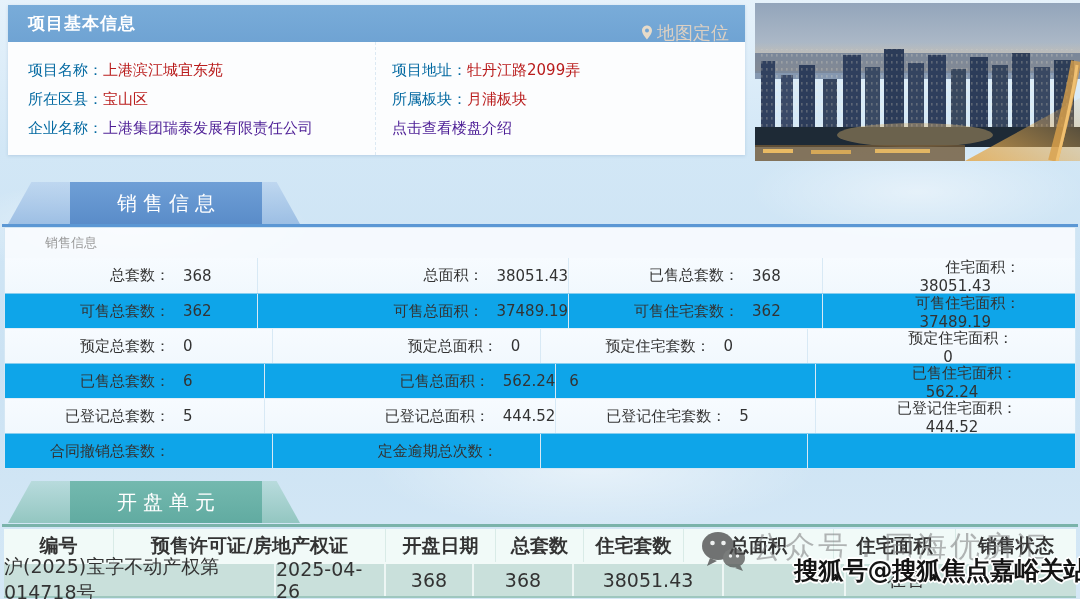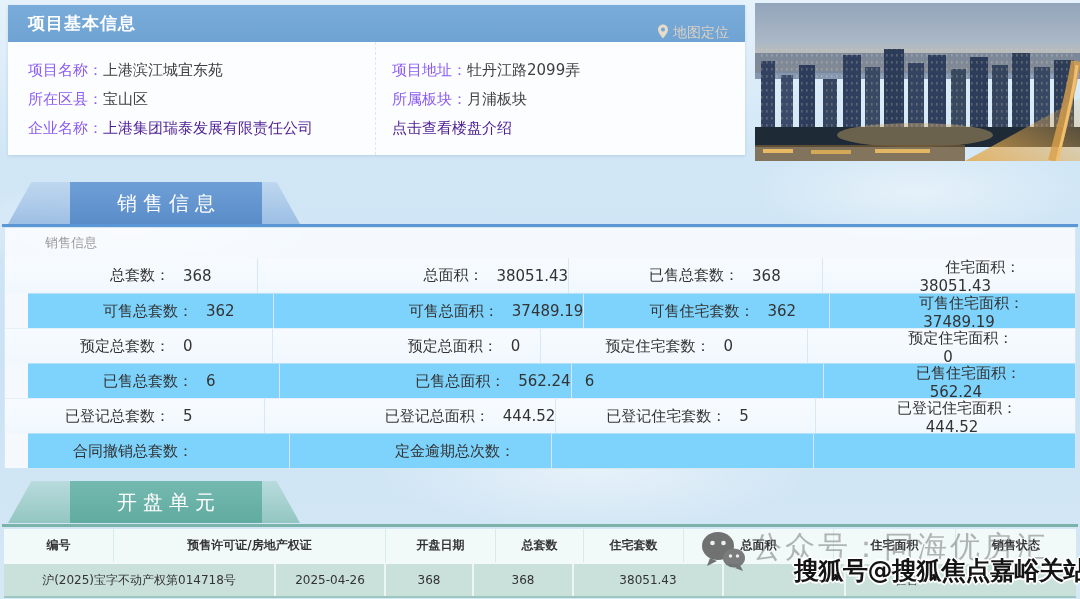--- a/index.html
+++ b/index.html
@@ -15,28 +15,28 @@
       linear-gradient(180deg,#e6f2fb 0%,#d2e7f6 25%,#cbe2f3 60%,#d5e8f6 100%);
     position:relative;
   }
 
   
   .project-panel { position:absolute; left:8px; top:5px; width:737px; height:150px;
     background:#fcfdfe; box-shadow:0 1px 3px rgba(100,140,180,.25); }
   .pi-header { height:37px; background:linear-gradient(180deg,#79acd9,#6fa3d3);
     display:flex; align-items:center; justify-content:space-between; padding:0 16px 0 20px; }
   .pi-title { color:#fff; font-size:17px; font-weight:bold; letter-spacing:1px; }
-  .map-locate { display:flex; align-items:center; gap:4px; color:#ddd0c2; font-size:14px; cursor:pointer;margin-top:19px; }
+  .map-locate { display:flex; align-items:center; gap:4px; color:#ddd0c2; font-size:18px; cursor:pointer;margin-top:19px; }
   .pi-body { display:flex; height:113px; }
   .pi-col { padding:14px 0 0 20px; }
   .pi-col-left { width:368px; border-right:1px dashed #dce9f3; }
   .pi-col-right { flex:1; padding-left:16px; }
   .pi-row { height:29px; display:flex; align-items:center; font-size:15px; }
-  .pi-label { color:#8b5cf6; }
-  .pi-value { color:#404040; }
+  .pi-label { color:#0369a1; }
+  .pi-value { color:#b91c1c; }
   .link { color:#4c1d95; cursor:pointer; }
 
   
   .photo { position:absolute; left:755px; top:3px; width:325px; height:158px; overflow:hidden; }
   .photo svg { display:block; }
 
   
   .tab { position:absolute; width:292px; height:42px; }
   .tab .wing { position:absolute; inset:0; clip-path:polygon(8% 0,92% 0,100% 100%,0 100%); }
   .tab .tab-main { position:absolute; left:62px; top:0; width:192px; height:42px;
@@ -52,39 +52,39 @@
   .rule-blue { top:224px; background:#5b97d4; }
   .rule-teal { top:524px; background:#7ab3aa; }
 
   
   .sales-panel { position:absolute; left:4px; top:227px; width:1072px; height:242px;
     background:rgba(251,253,255,.85); border:1px solid #d4e7f4; }
   .sales-subheader { height:30px; display:flex; align-items:center; padding-left:40px;
     color:#9a9a9a; font-size:13px; }
   .s-row { display:flex; height:35px; }
   .s-row.odd { background:linear-gradient(180deg,#f7fbff,#f1f8fd); }
-  .s-row.even { background:#7dd3fc;margin-left:23px; }
+  .s-row.even { background:#0ea5e9; }
   .s-row + .s-row { border-top:1px solid rgba(220,233,243,.6); }
   .s-cell { flex:1; display:flex; align-items:center; font-size:15px; border-right:1px solid #d8e9f5; }
   .s-cell:last-child { border-right:none;flex-direction:column; }
   .s-lbl { display:inline-block; text-align:right; color:#333;padding-left:16px; }
   .s-val { margin-left:13px; color:#333; }
   .c0 .s-lbl { width:165px; }
   .c1 .s-lbl { width:225px; }
   .c2 .s-lbl { width:170px; }
   .c3 .s-lbl { width:143px; }
 
   
   .opening-table { position:absolute; left:4px; top:529px; width:1072px; }
   .o-row { display:flex; }
   .o-head { height:33px; background:#f1faf8; }
   .o-head .o-cell { font-weight:bold; color:#333; border-right:1px solid #d9ebe7; }
   .o-data { height:36px; background:#c9e0db; border-top:2px solid #f2faf8; border-bottom:2px solid #9ec7bf; }
   .o-data .o-cell { border-right:2px solid #edf6f4; color:#333; }
-  .o-cell { display:flex; align-items:center; justify-content:center; font-size:12px; }
+  .o-cell { display:flex; align-items:center; justify-content:center; font-size:19px; }
   .o-cell:last-child { border-right:none; }
   .w0{width:110px}.w1{width:272px}.w2{width:110px}.w3{width:88px}
   .w4{width:100px}.w5{width:150px}.w6{width:122px}.w7{width:120px}
   .status-green { color:#2fa05f; }
 
   
   .wm-gray { position:absolute; left:700px; top:530px; display:flex; align-items:flex-start; gap:6px;
     color:rgba(120,120,122,.55); font-size:30px; letter-spacing:3px; white-space:nowrap; pointer-events:none; }
   .wm-gray .wm-text { line-height:34px; }
   .wm-black { position:absolute; left:794px; top:554px; font-size:25px; font-weight:bold;

